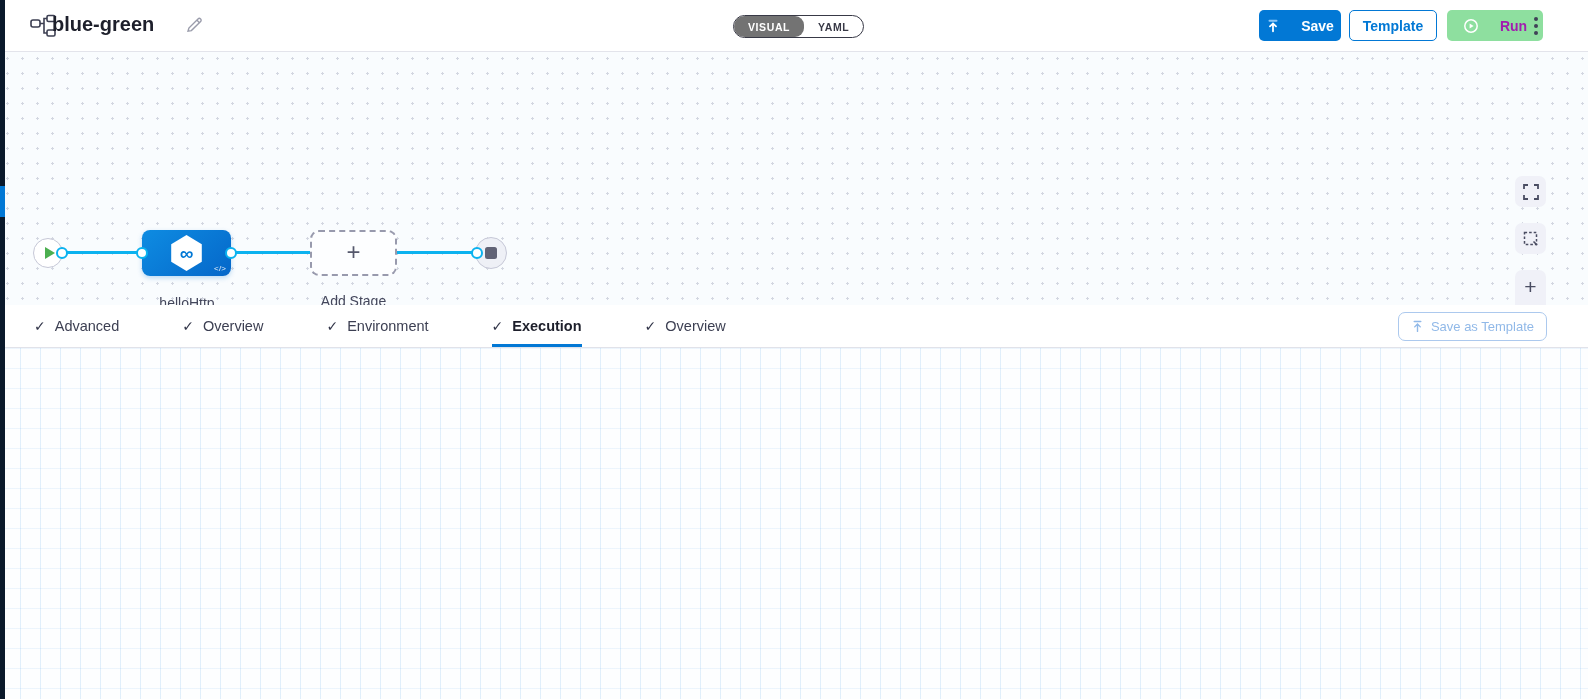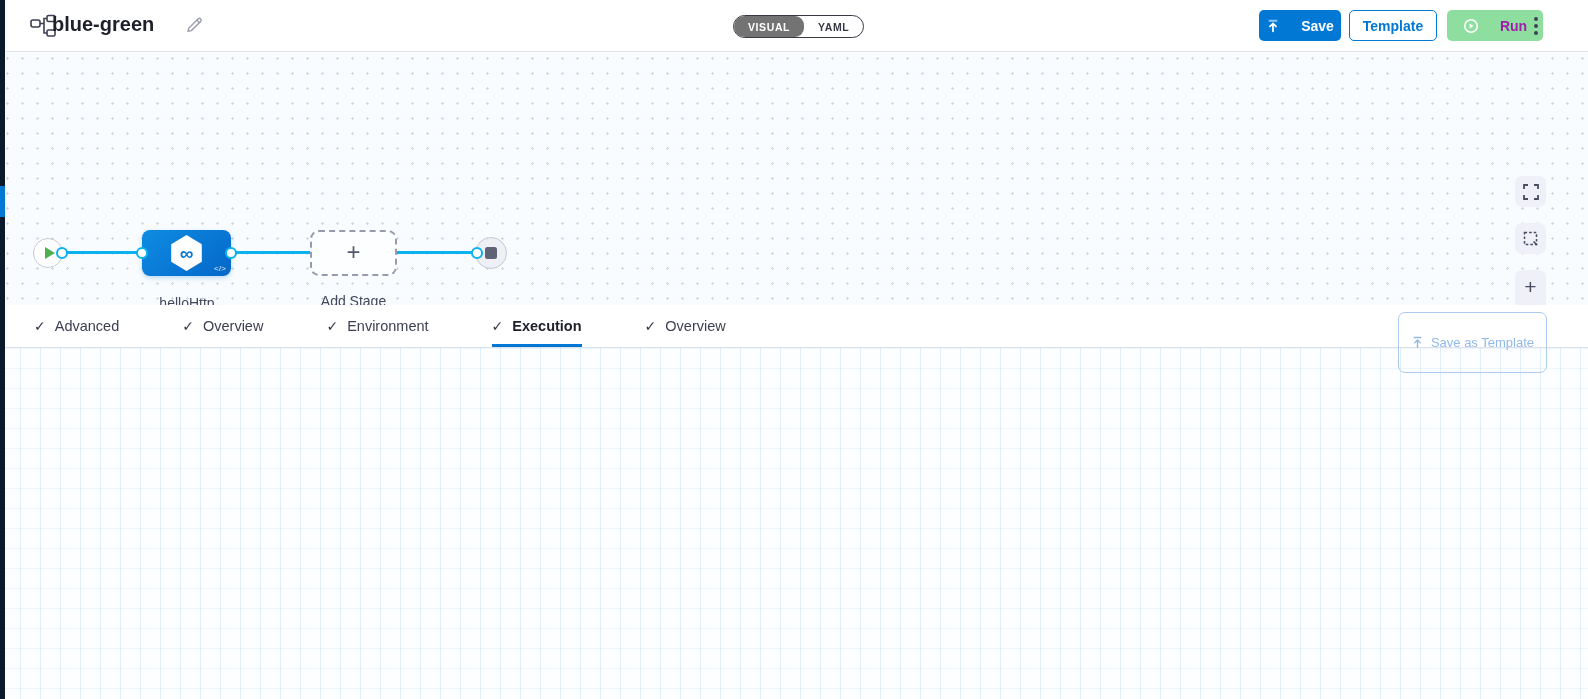--- a/index.html
+++ b/index.html
@@ -74,21 +74,21 @@
   .cv-zoom span{font-size:21px;color:#4a4d62;line-height:1;cursor:pointer}
 
   
   .tab-bar{position:absolute;left:0;top:305px;width:1588px;height:43px;background:#fff;
       border-bottom:1px solid #e1e2e9;box-sizing:border-box;display:flex;align-items:stretch;
       padding-left:34px;gap:63px;z-index:10}
   .tab{display:flex;align-items:center;gap:9px;font-size:14.5px;color:#3c3f52;cursor:pointer;
       box-sizing:border-box;border-bottom:3px solid transparent;padding-top:2px}
   .tab.active{font-weight:700;color:#1d1f2b;border-bottom-color:#0278d5}
   .tab .chk{font-size:14px;color:#33364a;font-weight:400}
-  .save-tmpl{position:absolute;right:41px;top:312px;height:27px;padding:16px 12px;border:1px solid #acc9ee;
+  .save-tmpl{position:absolute;right:41px;top:312px;height:27px;padding:0 12px;border:1px solid #acc9ee;
       border-radius:7px;background:transparent;display:flex;align-items:center;gap:7px;
       font-size:13px;color:#91b9e8;cursor:pointer;z-index:11}
 </style>
 </head>
 <body>
 
 <div class="page">
 
   <div class="left-rail">
     <div class="active-seg"></div>

